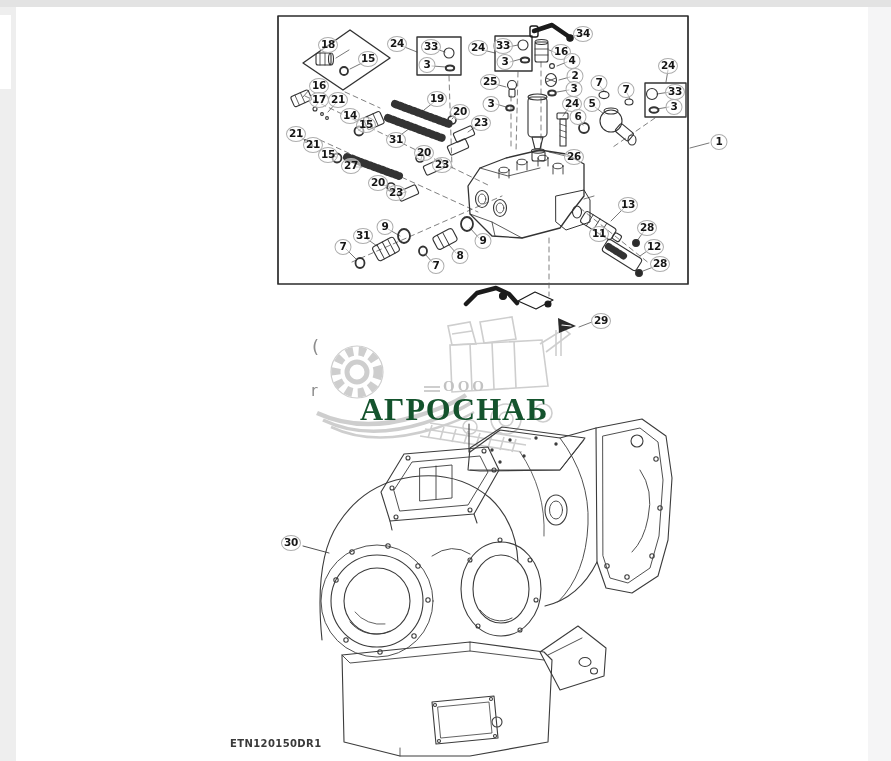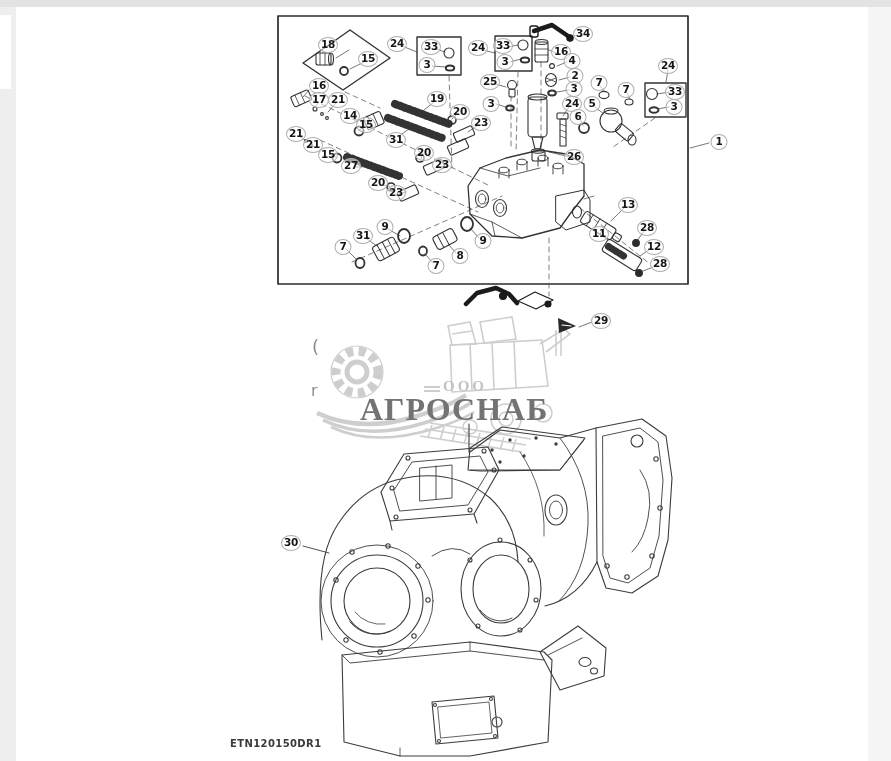--- a/index.html
+++ b/index.html
@@ -28,21 +28,21 @@
     font-size:10px;font-weight:bold;color:#3a3a3a;letter-spacing:0.4px;padding-left:48px;
   }
   .wm-ooo{
     position:absolute;left:443px;top:378px;
     font-family:"Liberation Serif",serif;font-weight:bold;
     font-size:15px;color:#c2c2c2;letter-spacing:3px;
   }
   .wm-name{
     position:absolute;left:360px;top:391px;
     font-family:"Liberation Serif",serif;font-weight:bold;
-    font-size:32px;color:#737373;letter-spacing:1px;
+    font-size:32px;color:#14532d;letter-spacing:1px;
   }
   .stray-paren{position:absolute;left:312px;top:336px;font-size:18px;color:#8d8d8d;}
   .stray-r{position:absolute;left:311px;top:381px;font-size:16px;color:#8d8d8d;}
 </style>
 </head>
 <body>
 
 <div class="top-band"></div>
 <div class="top-band-fade"></div>
 <div class="left-strip">

